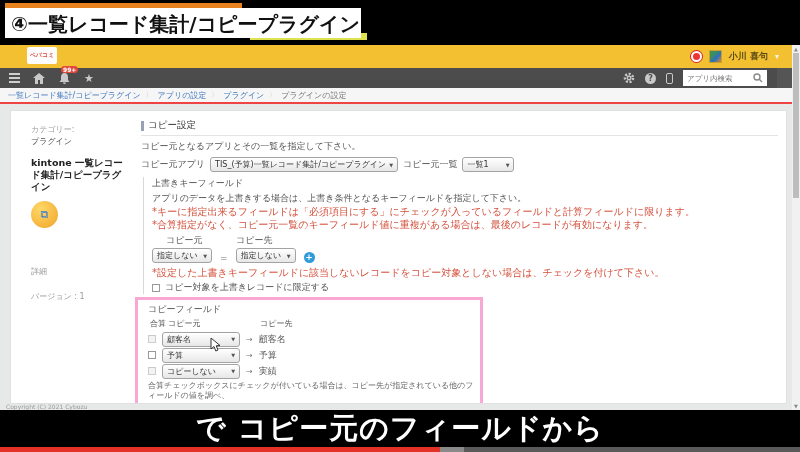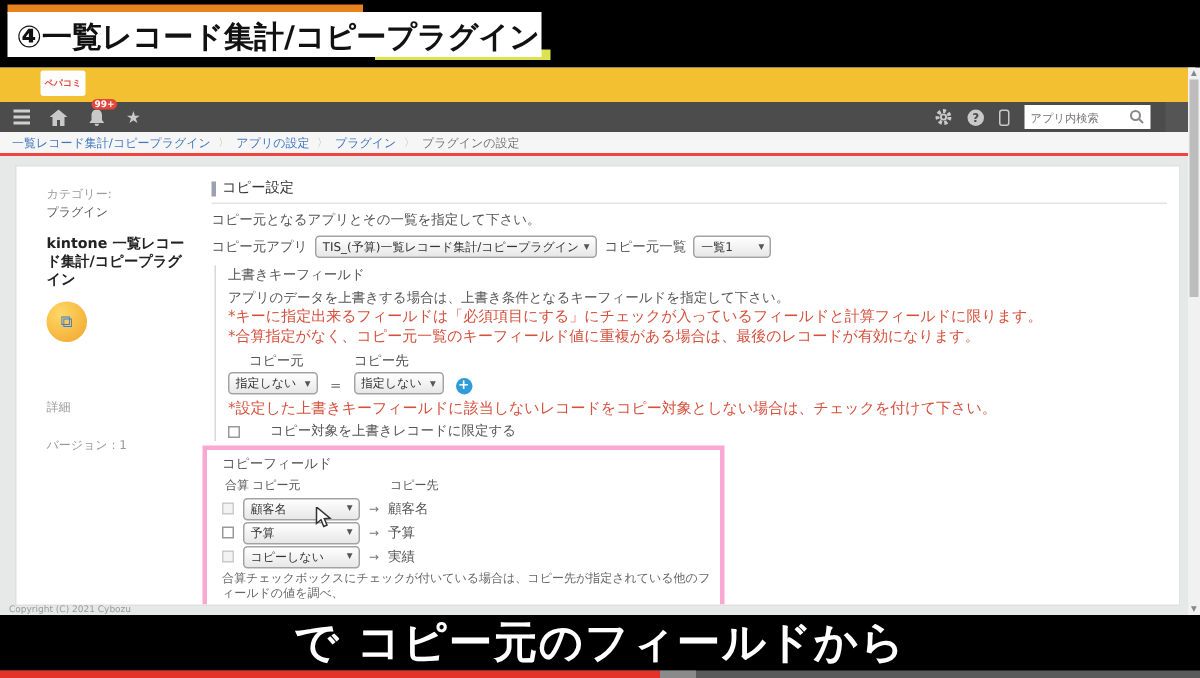--- a/index.html
+++ b/index.html
@@ -88,21 +88,21 @@
 
   .group { border-left:1px solid #d8d8d8; padding-left:8px; margin-left:2px; margin-bottom:3px; }
   .grp-title { color:#555; margin-bottom:2px; }
   .note { color:#d4503c; font-size:10px; line-height:1.3; }
   .cols { display:flex; margin-top:3px; margin-bottom:1px; }
   .cols .c1 { margin-left:14px; width:70px; } .cols .c2 { width:70px; }
   .keyrow { display:flex; align-items:flex-end; gap:8px; margin-bottom:3px; }
   .eq { color:#777; }
   .plus { width:11px; height:11px; border-radius:50%; background:#2f9bd8; color:#fff; font-size:9px;
     line-height:11px; text-align:center; font-weight:bold; }
-  .chkrow { display:flex; align-items:center; gap:20px; margin-top:2px; }
+  .chkrow { display:flex; align-items:center; gap:5px; margin-top:2px; }
   .cb { width:8px; height:8px; border:1px solid #999; background:#fff; flex-shrink:0; }
   .muted .cb { border-color:#ccc; background:#f3f3f3; }
 
   
   .redbox { border:3px solid #f9a8d4; width:348px; margin-left:-6px; padding:3px 6px 2px 10px; margin-bottom:16px; }
   .cf-title { margin-bottom:2px; color:#555; }
   .cf-cols { display:flex; font-size:8px; margin-bottom:2px; }
   .cf-cols .h1 { width:18px; margin-left:2px; } .cf-cols .h2 { width:92px; } .cf-cols .h3 { width:60px; }
   .cf-row { display:flex; align-items:center; gap:6px; height:16px; position:relative; }
   .cf-row .arrow { color:#777; font-size:8px; }
@@ -136,20 +136,26 @@
       <span>④一覧レコード集計/コピープラグイン</span>
     </div>
   </div>
 
   <div class="screen">
 
     <div class="yhead">
       <div class="logo">
         <span>ペパコミ</span>
       </div>
+      <div class="yhead-right">
+        <div class="red-dot"></div>
+        <div class="avatar"></div>
+        <span class="uname">小川 喜句</span>
+        <span class="chev">▾</span>
+      </div>
     </div>
 
     <div class="toolbar">
       <div class="tb-left">
         <div class="tbicon burger">
             <i></i>
             <i></i>
             <i></i>
           </div>
         <div class="tbicon">

